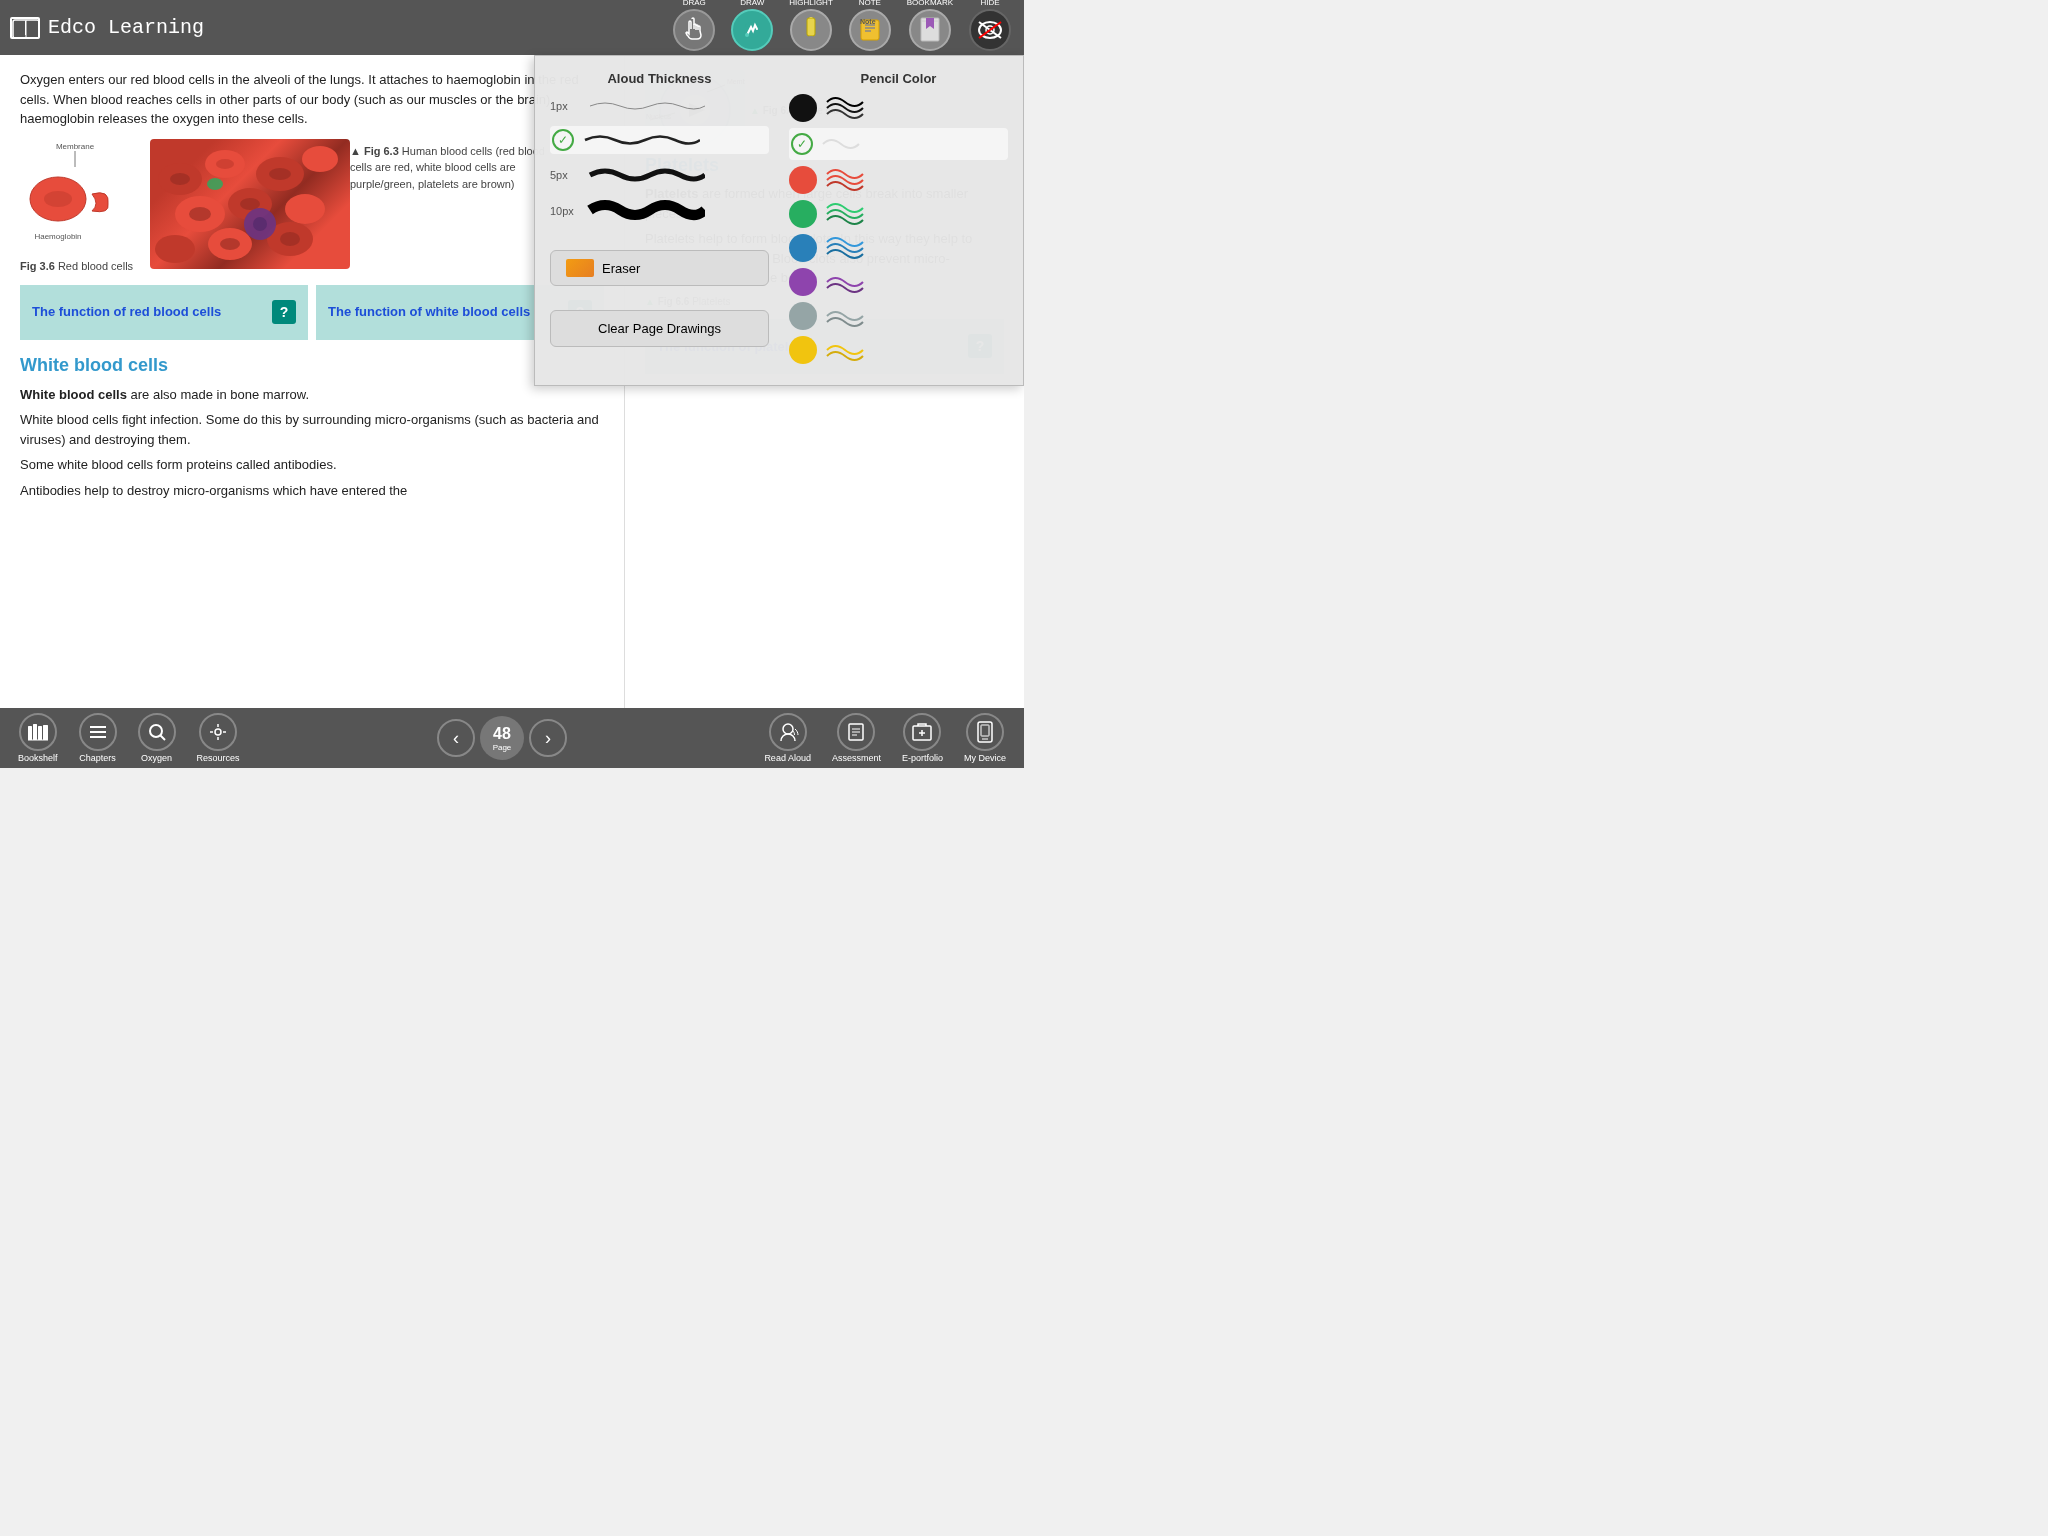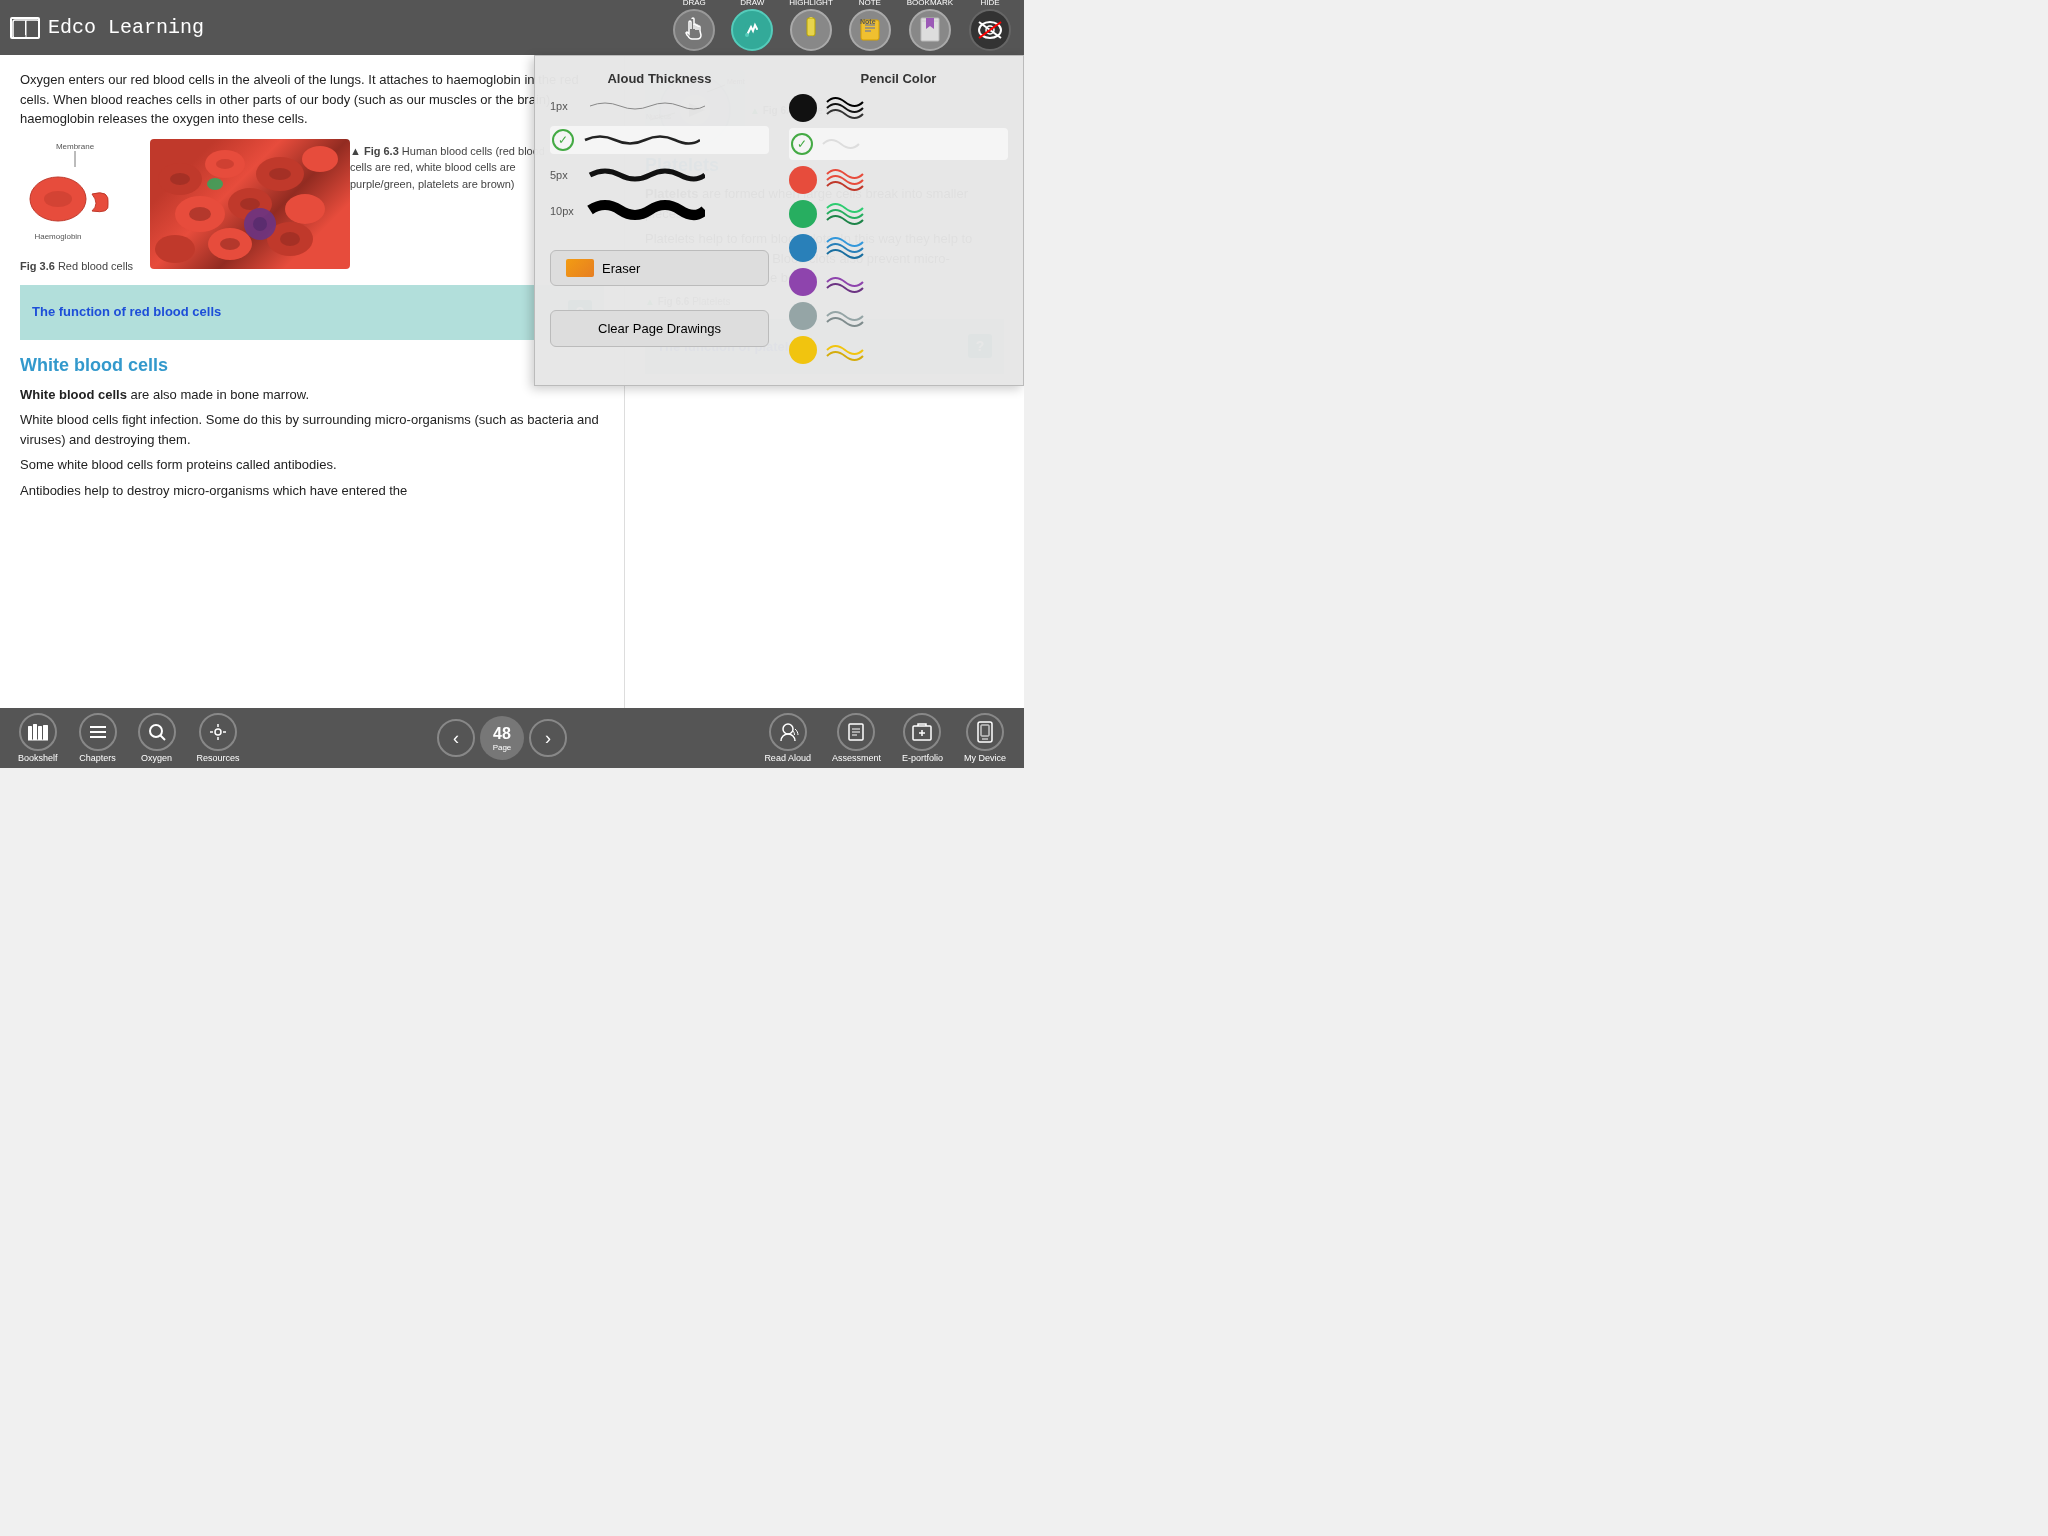--- a/index.html
+++ b/index.html
@@ -462,20 +462,24 @@
           <strong>▲ Fig 6.3</strong> Human blood cells (red blood cells are red, white blood cells are purple/green, platelets are brown)
         </div>
       </div>
     </div>
 
     <div class="info-cards">
       <div class="info-card">
         <span class="info-card-text">The function of red blood cells</span>
         <div class="info-card-btn">?</div>
       </div>
+      <div class="info-card">
+        <span class="info-card-text">The function of white blood cells</span>
+        <div class="info-card-btn">?</div>
+      </div>
     </div>
 
     <div class="white-blood-section">
       <div class="section-title">White blood cells</div>
       <p class="section-text">
         <strong>White blood cells</strong><span> are also made in bone marrow.</span>
       </p>
       <p class="section-text">White blood cells fight infection. Some do this by surrounding micro-organisms (such as bacteria and viruses) and destroying them.</p>
       <p class="section-text">Some white blood cells form proteins called antibodies.</p>
       <p class="section-text">Antibodies help to destroy micro-organisms which have entered the</p>

